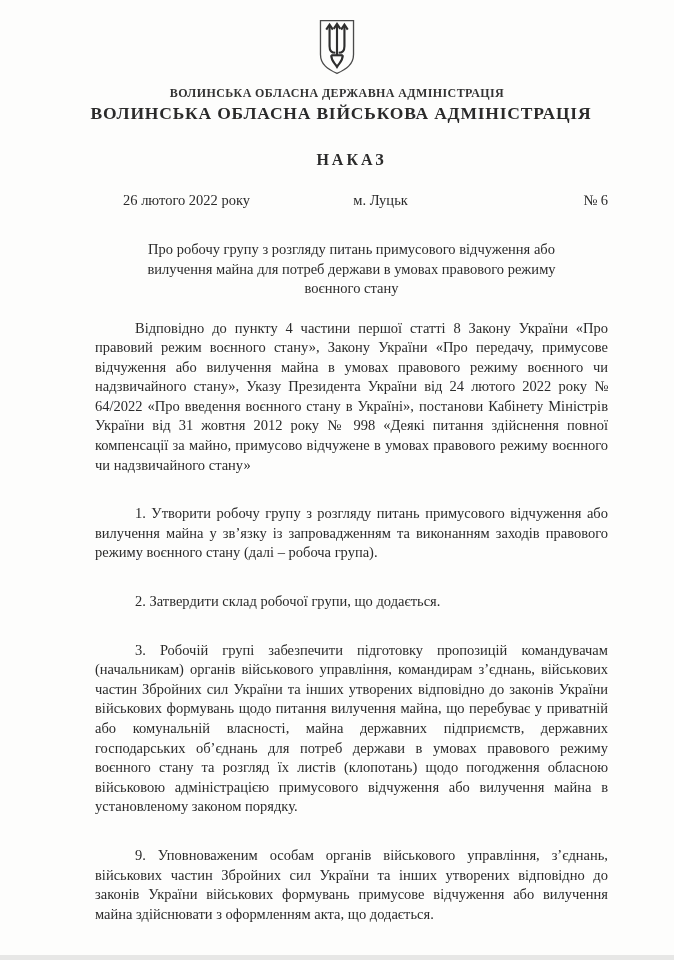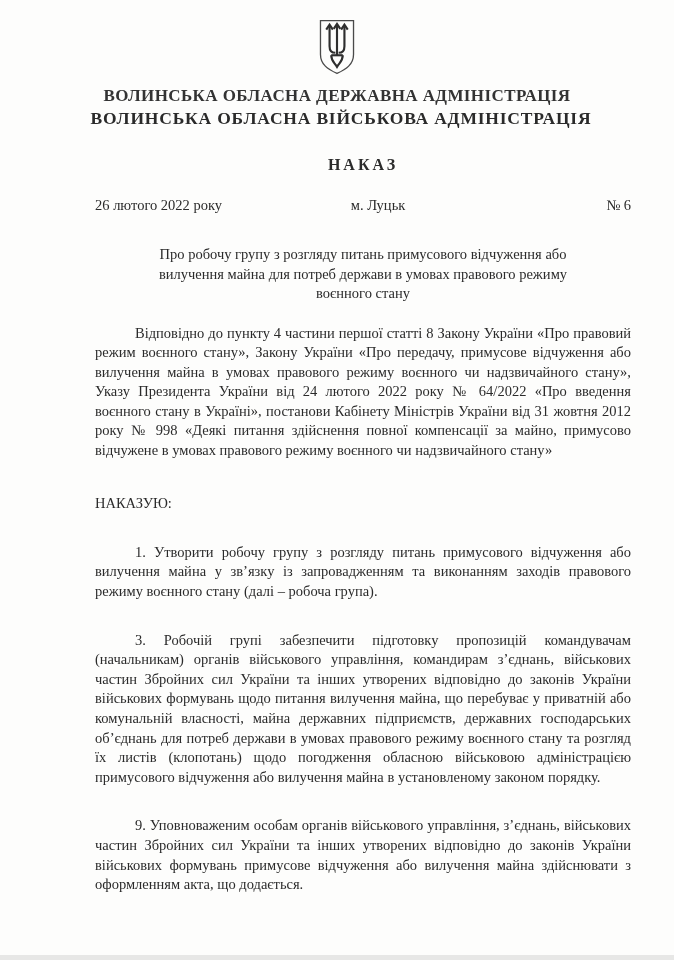--- a/index.html
+++ b/index.html
@@ -12,32 +12,32 @@
     width: 674px;
     height: 960px;
     background: #fdfdfc;
     font-family: "Liberation Serif", serif;
     color: #2b2b2b;
     overflow: hidden;
     box-sizing: border-box;
   }
   .content {
     position: relative;
-    padding: 0 43px 0 95px;
+    padding: 0 66px 0 95px;
     box-sizing: border-box;
   }
   .emblem-wrap {
     width: 38px;
     height: 58px;
     margin: 18px auto 10px auto;
   }
   .org-line-1 {
     text-align: center;
     font-weight: bold;
-    font-size: 17px;
+    font-size: 12px;
     letter-spacing: 0.4px;
     color: #333333;
   }
   .org-line-2 {
     text-align: center;
     font-weight: bold;
     font-size: 17.5px;
     letter-spacing: 0.8px;
     margin-top: 2px;
     color: #2a2a2a;
@@ -48,20 +48,21 @@
     font-weight: bold;
     font-size: 16px;
     letter-spacing: 3px;
     margin-top: 27px;
   }
   .meta-row {
     display: flex;
     align-items: baseline;
     margin-top: 23px;
     font-size: 14.5px;
+    margin-left: 28px;
   }
   .meta-date { flex: 1; text-align: left; }
   .meta-place { flex: 0 0 auto; padding-left: 30px; }
   .meta-number { flex: 1; text-align: right; }
   .subject {
     margin: 31px auto 12px auto;
     max-width: 438px;
     text-align: center;
     font-size: 14.5px;
     line-height: 19.5px;
@@ -123,24 +124,24 @@
     <div class="meta-row">
       <span class="meta-date">26 лютого 2022 року</span>
       <span class="meta-place">м. Луцьк</span>
       <span class="meta-number">№ 6</span>
     </div>
 
     <div class="subject">Про робочу групу з розгляду питань примусового відчуження або вилучення майна для потреб держави в умовах правового режиму воєнного стану</div>
 
     <p class="body-par preamble">Відповідно до пункту 4 частини першої статті 8 Закону України «Про правовий режим воєнного стану», Закону України «Про передачу, примусове відчуження або вилучення майна в умовах правового режиму воєнного чи надзвичайного стану», Указу Президента України від 24 лютого 2022 року № 64/2022 «Про введення воєнного стану в Україні», постанови Кабінету Міністрів України від 31 жовтня 2012 року № 998 «Деякі питання здійснення повної компенсації за майно, примусово відчужене в умовах правового режиму воєнного чи надзвичайного стану»</p>
 
-    <div class="order-heading">НАКАЗУЮ:</div>
 
     <p class="body-par order-item">1. Утворити робочу групу з розгляду питань примусового відчуження або вилучення майна у зв’язку із запровадженням та виконанням заходів правового режиму воєнного стану (далі – робоча група).</p>
 
+    <p class="body-par order-item">2. Затвердити склад робочої групи, що додається.</p>
 
     <p class="body-par order-item">3. Робочій групі забезпечити підготовку пропозицій командувачам (начальникам) органів військового управління, командирам з’єднань, військових частин Збройних сил України та інших утворених відповідно до законів України військових формувань щодо питання вилучення майна, що перебуває у приватній або комунальній власності, майна державних підприємств, державних господарських об’єднань для потреб держави в умовах правового режиму воєнного стану та розгляд їх листів (клопотань) щодо погодження обласною військовою адміністрацією примусового відчуження або вилучення майна в установленому законом порядку.</p>
 
     <p class="body-par order-item">9. Уповноваженим особам органів військового управління, з’єднань, військових частин Збройних сил України та інших утворених відповідно до законів України військових формувань примусове відчуження або вилучення майна здійснювати з оформленням акта, що додається.</p>
 
   </div>
 
   <div class="scan-bottom-edge"></div>
 
 </div>

